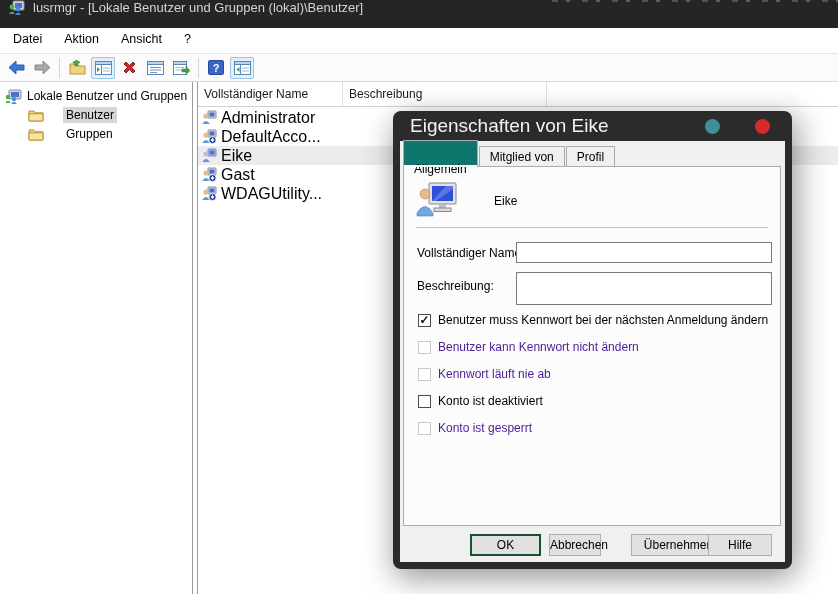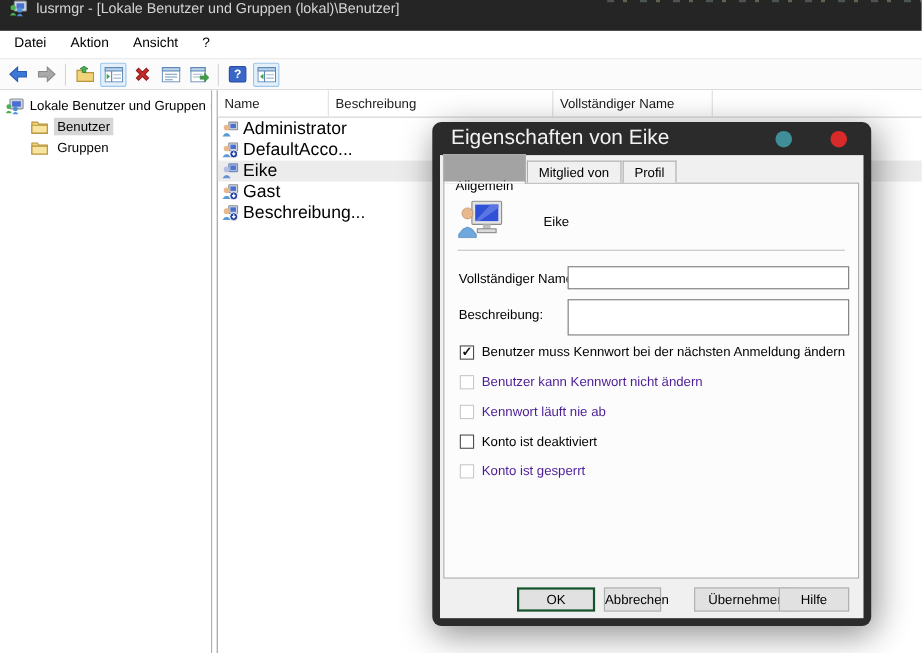--- a/index.html
+++ b/index.html
@@ -32,21 +32,21 @@
   
   .main { display:flex; height:512px; background:#fff; }
   .tree-pane { width:193px; border-right:1px solid #9b9b9b; background:#fff; padding-top:5px; }
   .pane-gap { width:4px; background:#fff; }
   .list-pane { flex:1; border-left:1px solid #9b9b9b; background:#fff; }
 
   .tree-root, .tree-child { display:flex; align-items:center; height:18px; white-space:nowrap; }
   .tree-root { padding-left:4px; }
   .tree-child { padding-left:28px; margin-top:1px; }
   .tree-root .lbl { margin-left:5px; overflow:hidden; max-width:164px; }
-  .tree-child .lbl { margin-left:5px; padding:1px 3px; }
+  .tree-child .lbl { margin-left:19px; padding:1px 3px; }
   .tree-child.selected .lbl { background:#d6d6d6; }
   .tree-icon { flex:0 0 auto; }
 
   .list-header { display:flex; height:25px; border-bottom:1px solid #d0d0d0; background:#fff; }
   .col-h { display:flex; align-items:center; padding-left:6px; border-right:1px solid #e0e0e0;
     font-size:12px; color:#1a1a1a; }
   .col-name { width:101px; } .col-full { width:145px; } .col-desc { width:204px; }
   .list-rows { padding-top:1px; }
   .list-row { display:flex; align-items:center; height:19px; padding-left:3px; }
   .list-row.selected { background:#ececec; }
@@ -60,21 +60,21 @@
   .dlg-titlebar { height:30px; display:flex; align-items:center; padding:0 14px 0 17px; }
   .dlg-title { color:#f2f2f2; font-size:19px; flex:1; }
   .dot { width:15px; height:15px; border-radius:50%; }
   .dot.teal { background:#3f8e98; margin-right:35px; }
   .dot.red  { background:#d92a2a; margin-right:8px; }
 
   .dlg-body { position:absolute; left:7px; right:7px; top:30px; bottom:7px; background:#f0f0f0; }
   .tabs { position:absolute; top:2px; left:3px; display:flex; align-items:flex-end; height:23px; z-index:2; }
   .tab { font-size:12px; padding:3px 10px 4px; border:1px solid #acacac; border-bottom:none;
     background:#f0f0f0; margin-right:1px; height:20px; }
-  .tab.active { background:#a3a3a3; height:23px; padding-top:21px; position:relative; }
+  .tab.active { background:#0f766e; height:23px; padding-top:21px; position:relative; }
   .tab.active::after { content:""; position:absolute; left:0; right:0; bottom:-1px; height:2px; background:#fcfcfc; }
 
   .tab-page { position:absolute; top:25px; left:3px; right:4px; bottom:36px;
     border:1px solid #acacac; background:#fcfcfc; }
   .user-head { position:absolute; top:15px; left:12px; display:flex; align-items:center; }
   .user-head .uname { margin-left:36px; font-size:12px; }
   .head-sep { position:absolute; top:60px; left:12px; right:12px; height:1px; background:#c3c3c3; }
 
   .fld-label { position:absolute; left:13px; font-size:12px; }
   .fld-input { position:absolute; left:112px; width:256px; background:#fff;
@@ -217,23 +217,22 @@
         <path d="M1 4.8 H15 V12 H1 Z" fill="#f7e49e" stroke="#b8923c"></path>
       </svg>
       <span class="lbl">Gruppen</span>
     </div>
   </div>
 
   <div class="pane-gap"></div>
 
   <div class="list-pane">
     <div class="list-header">
-      <div class="col-h col-name">Name</div>
+      <div class="col-h col-full">Vollständiger Name</div>
       <div class="col-h col-desc">Beschreibung</div>
-      <div class="col-h col-full">Vollständiger Name</div>
     </div>
     <div class="list-rows">
 
       <div class="list-row">
         <svg class="row-icon" viewBox="0 0 16 15">
           <rect x="7" y="1" width="8" height="7" rx="0.5" fill="#cfd6de" stroke="#8a8f96"></rect>
           <rect x="8.5" y="2.5" width="5" height="4" fill="#4a6fd0"></rect>
           <circle cx="5" cy="6" r="2.6" fill="#e8b98c"></circle>
           <path d="M1.2 14 q3.8 -6 7.6 0 z" fill="#5b9bd5"></path>
         </svg>
@@ -276,21 +275,21 @@
 
       <div class="list-row">
         <svg class="row-icon" viewBox="0 0 16 15">
           <rect x="7" y="1" width="8" height="7" rx="0.5" fill="#cfd6de" stroke="#8a8f96"></rect>
           <rect x="8.5" y="2.5" width="5" height="4" fill="#4a6fd0"></rect>
           <circle cx="5" cy="6" r="2.6" fill="#e8b98c"></circle>
           <path d="M1.2 14 q3.8 -6 7.6 0 z" fill="#5b9bd5"></path>
           <circle cx="11.5" cy="11" r="3.6" fill="#1f3f9f" stroke="#fff" stroke-width="0.8"></circle>
           <path d="M11.5 8.8 v3 M10 10.5 l1.5 1.6 l1.5 -1.6" stroke="#fff" stroke-width="1.1" fill="none"></path>
         </svg>
-        <span class="row-name">Beschreibung...</span>
+        <span class="row-name">WDAGUtility...</span>
       </div>
 
     </div>
   </div>
 </div>
 
 <div class="dialog">
   <div class="dlg-titlebar">
     <span class="dlg-title">Eigenschaften von Eike</span>
     <span class="dot teal"></span>

